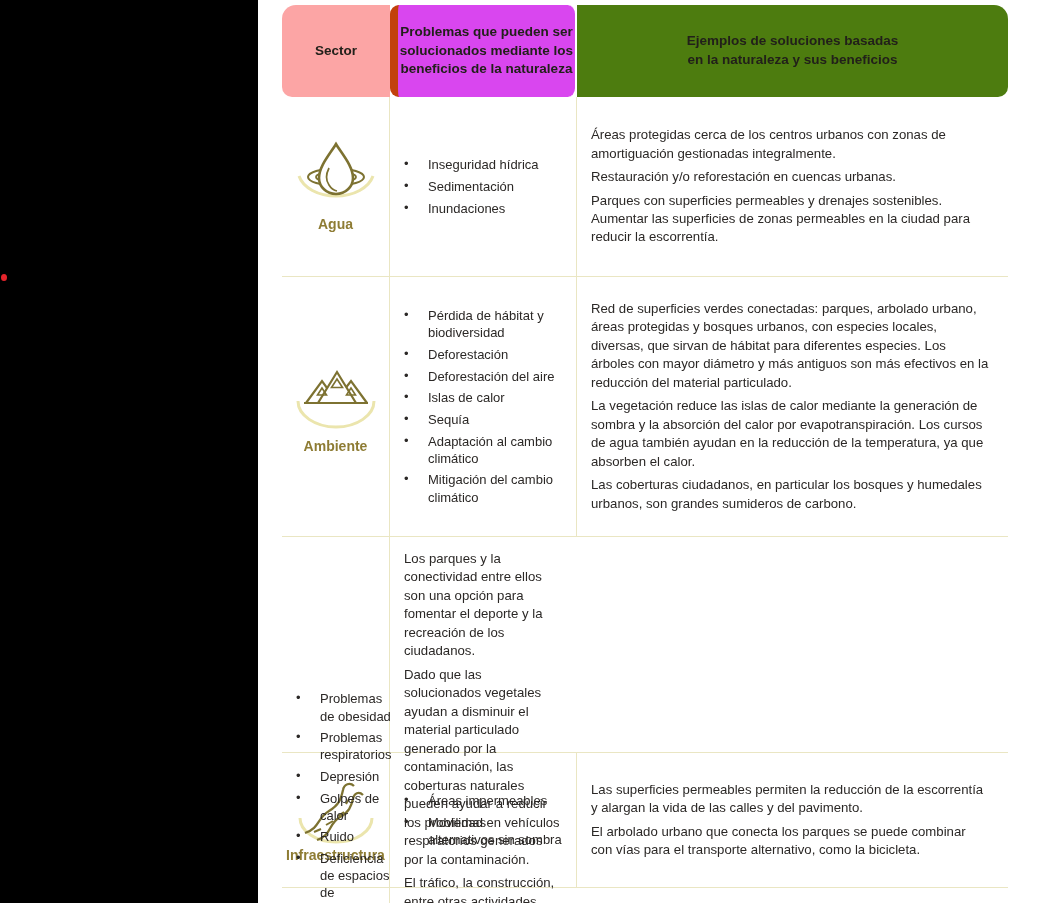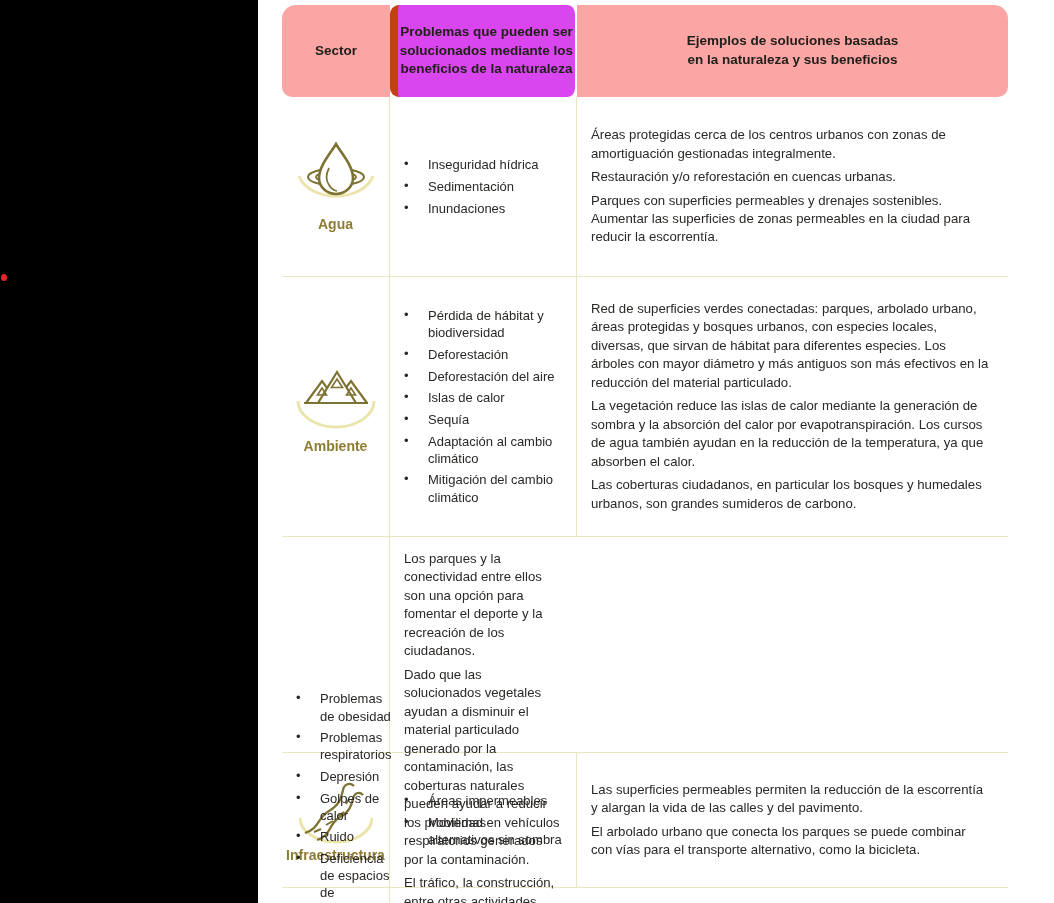--- a/index.html
+++ b/index.html
@@ -13,21 +13,21 @@
   .doc-table { position:absolute; left:282px; top:5px; width:726px; }
 
   .thead { display:grid; grid-template-columns:108px 187px 431px; height:92px; }
   .th {
     display:flex; align-items:center; justify-content:center; text-align:center;
     font-weight:bold; font-size:13.5px; line-height:1.38; color:#22201a;
     white-space:pre-line; box-sizing:border-box;
   }
   .th-sector   { background:#fca5a5; border-radius:14px 0 0 10px; }
   .th-problems { background:#d946ef; border-left:8px solid #c2410c; border-right:2px solid #fff;border-radius:9px; }
-  .th-examples { background:#fca5a5; border-radius:0 14px 10px 0; }
+  .th-examples { background:#4d7c0f; border-radius:0 14px 10px 0; }
 
   .row {
     display:grid; grid-template-columns:108px 187px 431px;
     border-bottom:1px solid #eae6c3; box-sizing:border-box;
   }
   .row-agua  { height:180px; }
   .row-ambiente { height:260px; }
   .row-salud { height:216px; }
   .row-infraestructura { height:135px; }
 

